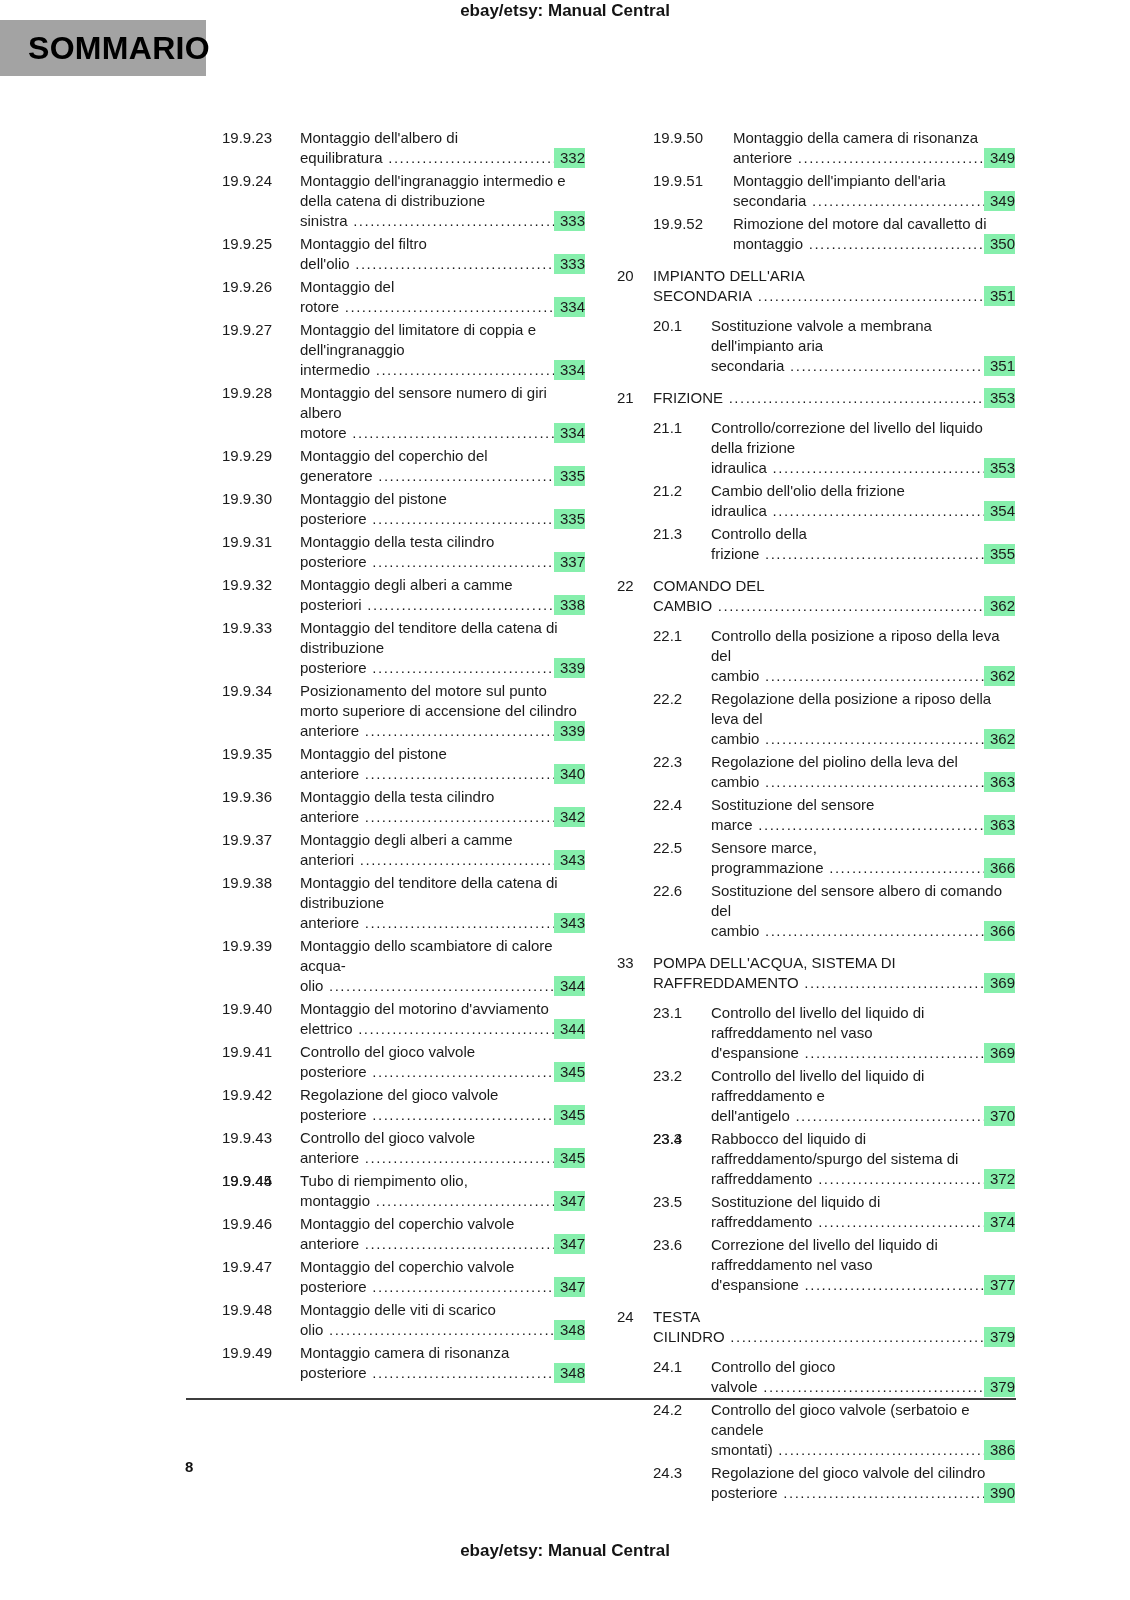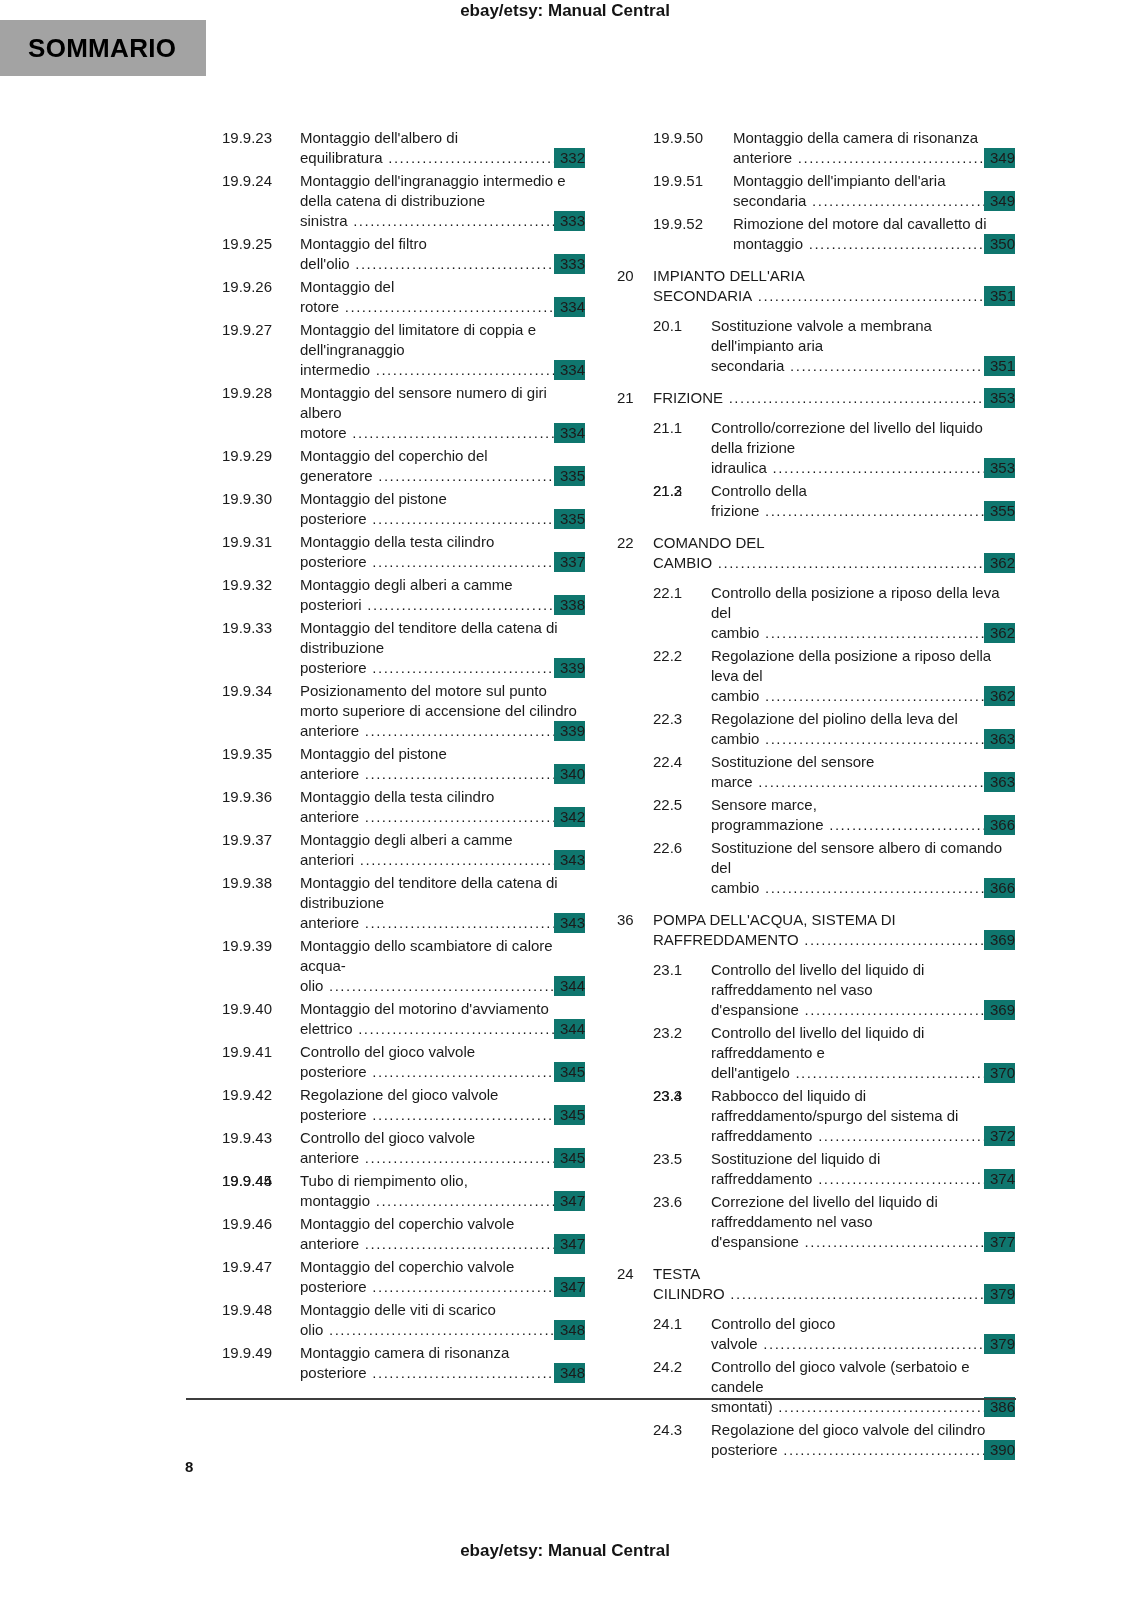--- a/index.html
+++ b/index.html
@@ -25,21 +25,21 @@
   .sommario {
     position: absolute;
     top: 20px; left: 0;
     width: 206px; height: 56px;
     background: #a3a3a3;
     display: flex;
     align-items: center;
     padding-left: 28px;
   }
   .sommario .label {
-    font-size: 26px;
+    font-size: 32px;
     font-weight: bold;
     color: #000;
     letter-spacing: 0.3px;
   }
 
   .col {
     position: absolute;
     top: 128px;
     font-size: 15px;
     line-height: 20px;
@@ -61,21 +61,21 @@
     overflow: hidden;
   }
   .entry .text::after {
     content: "\00a0...................................................................................................................................................................";
     letter-spacing: 1.5px;
     color: #1b1b1b;
   }
   .entry .page {
     position: absolute;
     right: 0; bottom: 0;
-    background: #0f766e;
+    background: #86efac;
     padding-left: 6px;
   }
 
   .col-left  .lvl-sub     { --ni: 0px;  --ti: 78px;  }
   .col-right .lvl-sub     { --ni: 36px; --ti: 116px; }
   .col-right .lvl-section { --ni: 36px; --ti: 94px;  }
   .col-right .lvl-chapter { --ni: 0px;  --ti: 36px;  margin-top: 12px; margin-bottom: 10px; }
   .col-right .entry:first-child { margin-top: 0; }
 
   .footer-rule {
@@ -245,20 +245,21 @@
     <div class="entry lvl-chapter">
       <span class="num">21</span>
       <span class="body"><span class="text">FRIZIONE</span><span class="page">353</span></span>
     </div>
     <div class="entry lvl-section">
       <span class="num">21.1</span>
       <span class="body"><span class="text">Controllo/correzione del livello del liquido della frizione idraulica</span><span class="page">353</span></span>
     </div>
     <div class="entry lvl-section">
       <span class="num">21.2</span>
+      <span class="body"><span class="text">Cambio dell'olio della frizione idraulica</span><span class="page">354</span></span>
     </div>
     <div class="entry lvl-section">
       <span class="num">21.3</span>
       <span class="body"><span class="text">Controllo della frizione</span><span class="page">355</span></span>
     </div>
     <div class="entry lvl-chapter">
       <span class="num">22</span>
       <span class="body"><span class="text">COMANDO DEL CAMBIO</span><span class="page">362</span></span>
     </div>
     <div class="entry lvl-section">
@@ -279,21 +280,21 @@
     </div>
     <div class="entry lvl-section">
       <span class="num">22.5</span>
       <span class="body"><span class="text">Sensore marce, programmazione</span><span class="page">366</span></span>
     </div>
     <div class="entry lvl-section">
       <span class="num">22.6</span>
       <span class="body"><span class="text">Sostituzione del sensore albero di comando del cambio</span><span class="page">366</span></span>
     </div>
     <div class="entry lvl-chapter">
-      <span class="num">36</span>
+      <span class="num">33</span>
       <span class="body"><span class="text">POMPA DELL'ACQUA, SISTEMA DI RAFFREDDAMENTO</span><span class="page">369</span></span>
     </div>
     <div class="entry lvl-section">
       <span class="num">23.1</span>
       <span class="body"><span class="text">Controllo del livello del liquido di raffreddamento nel vaso d'espansione</span><span class="page">369</span></span>
     </div>
     <div class="entry lvl-section">
       <span class="num">23.2</span>
       <span class="body"><span class="text">Controllo del livello del liquido di raffreddamento e dell'antigelo</span><span class="page">370</span></span>
     </div>

